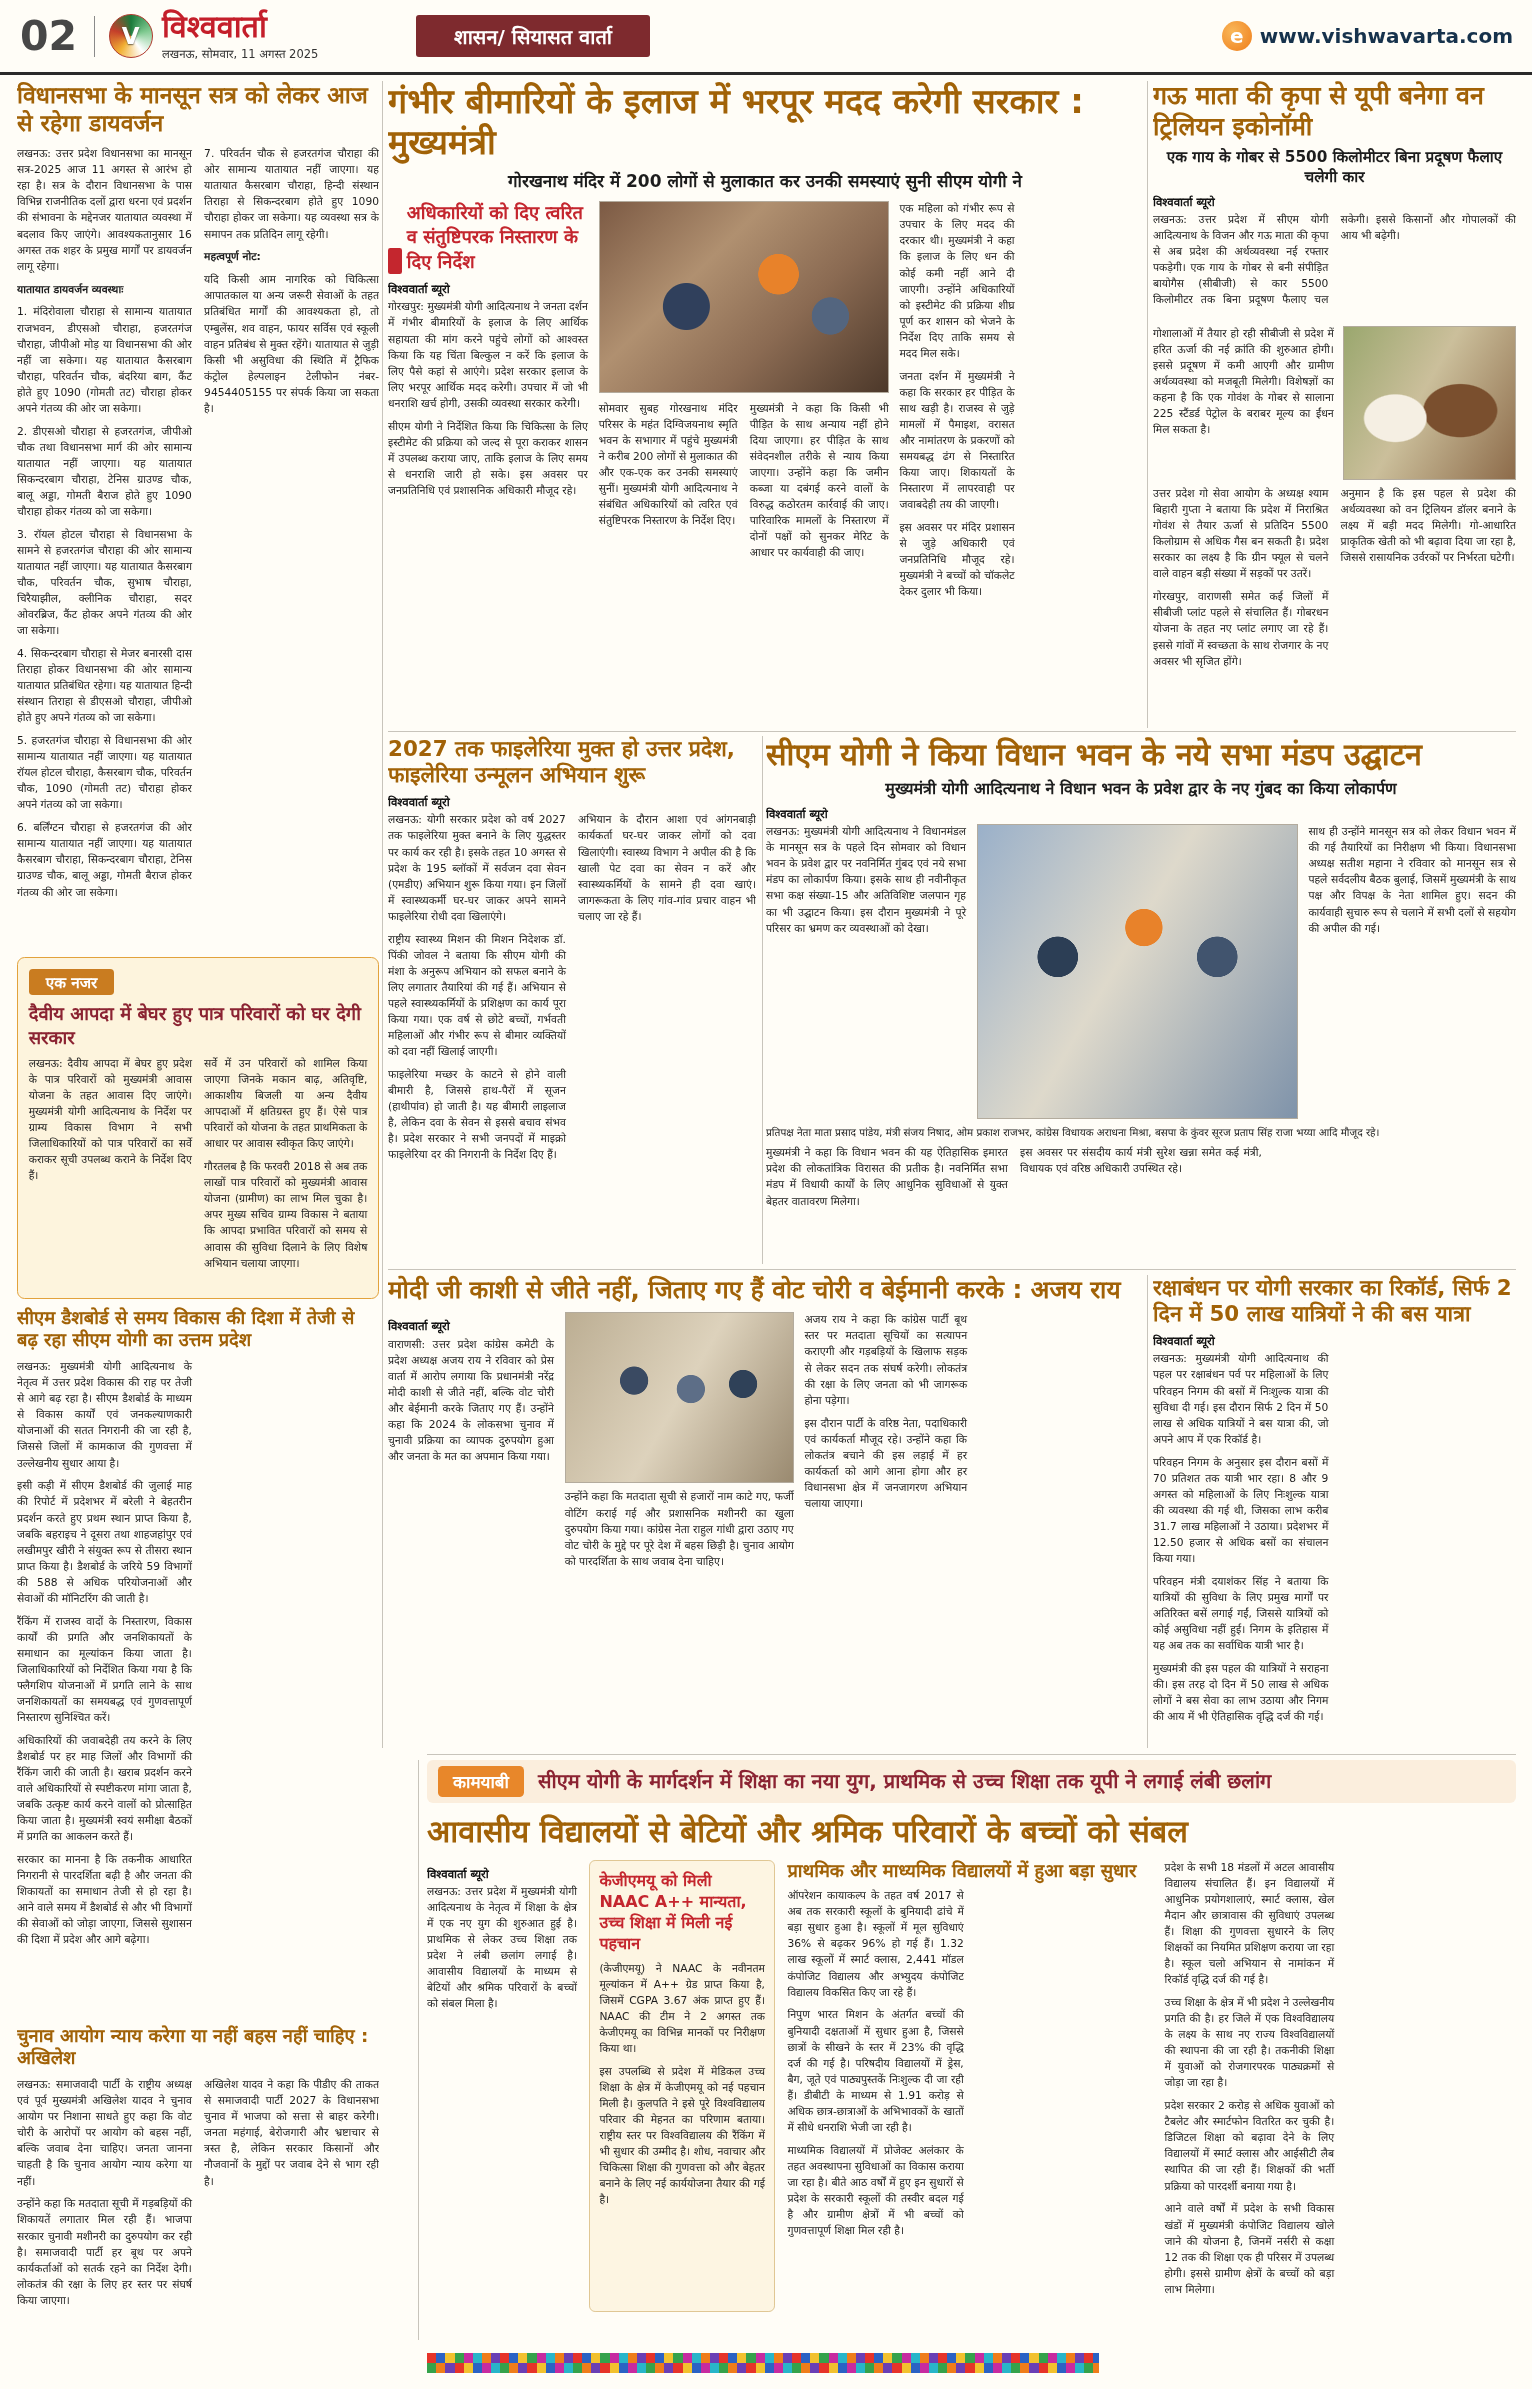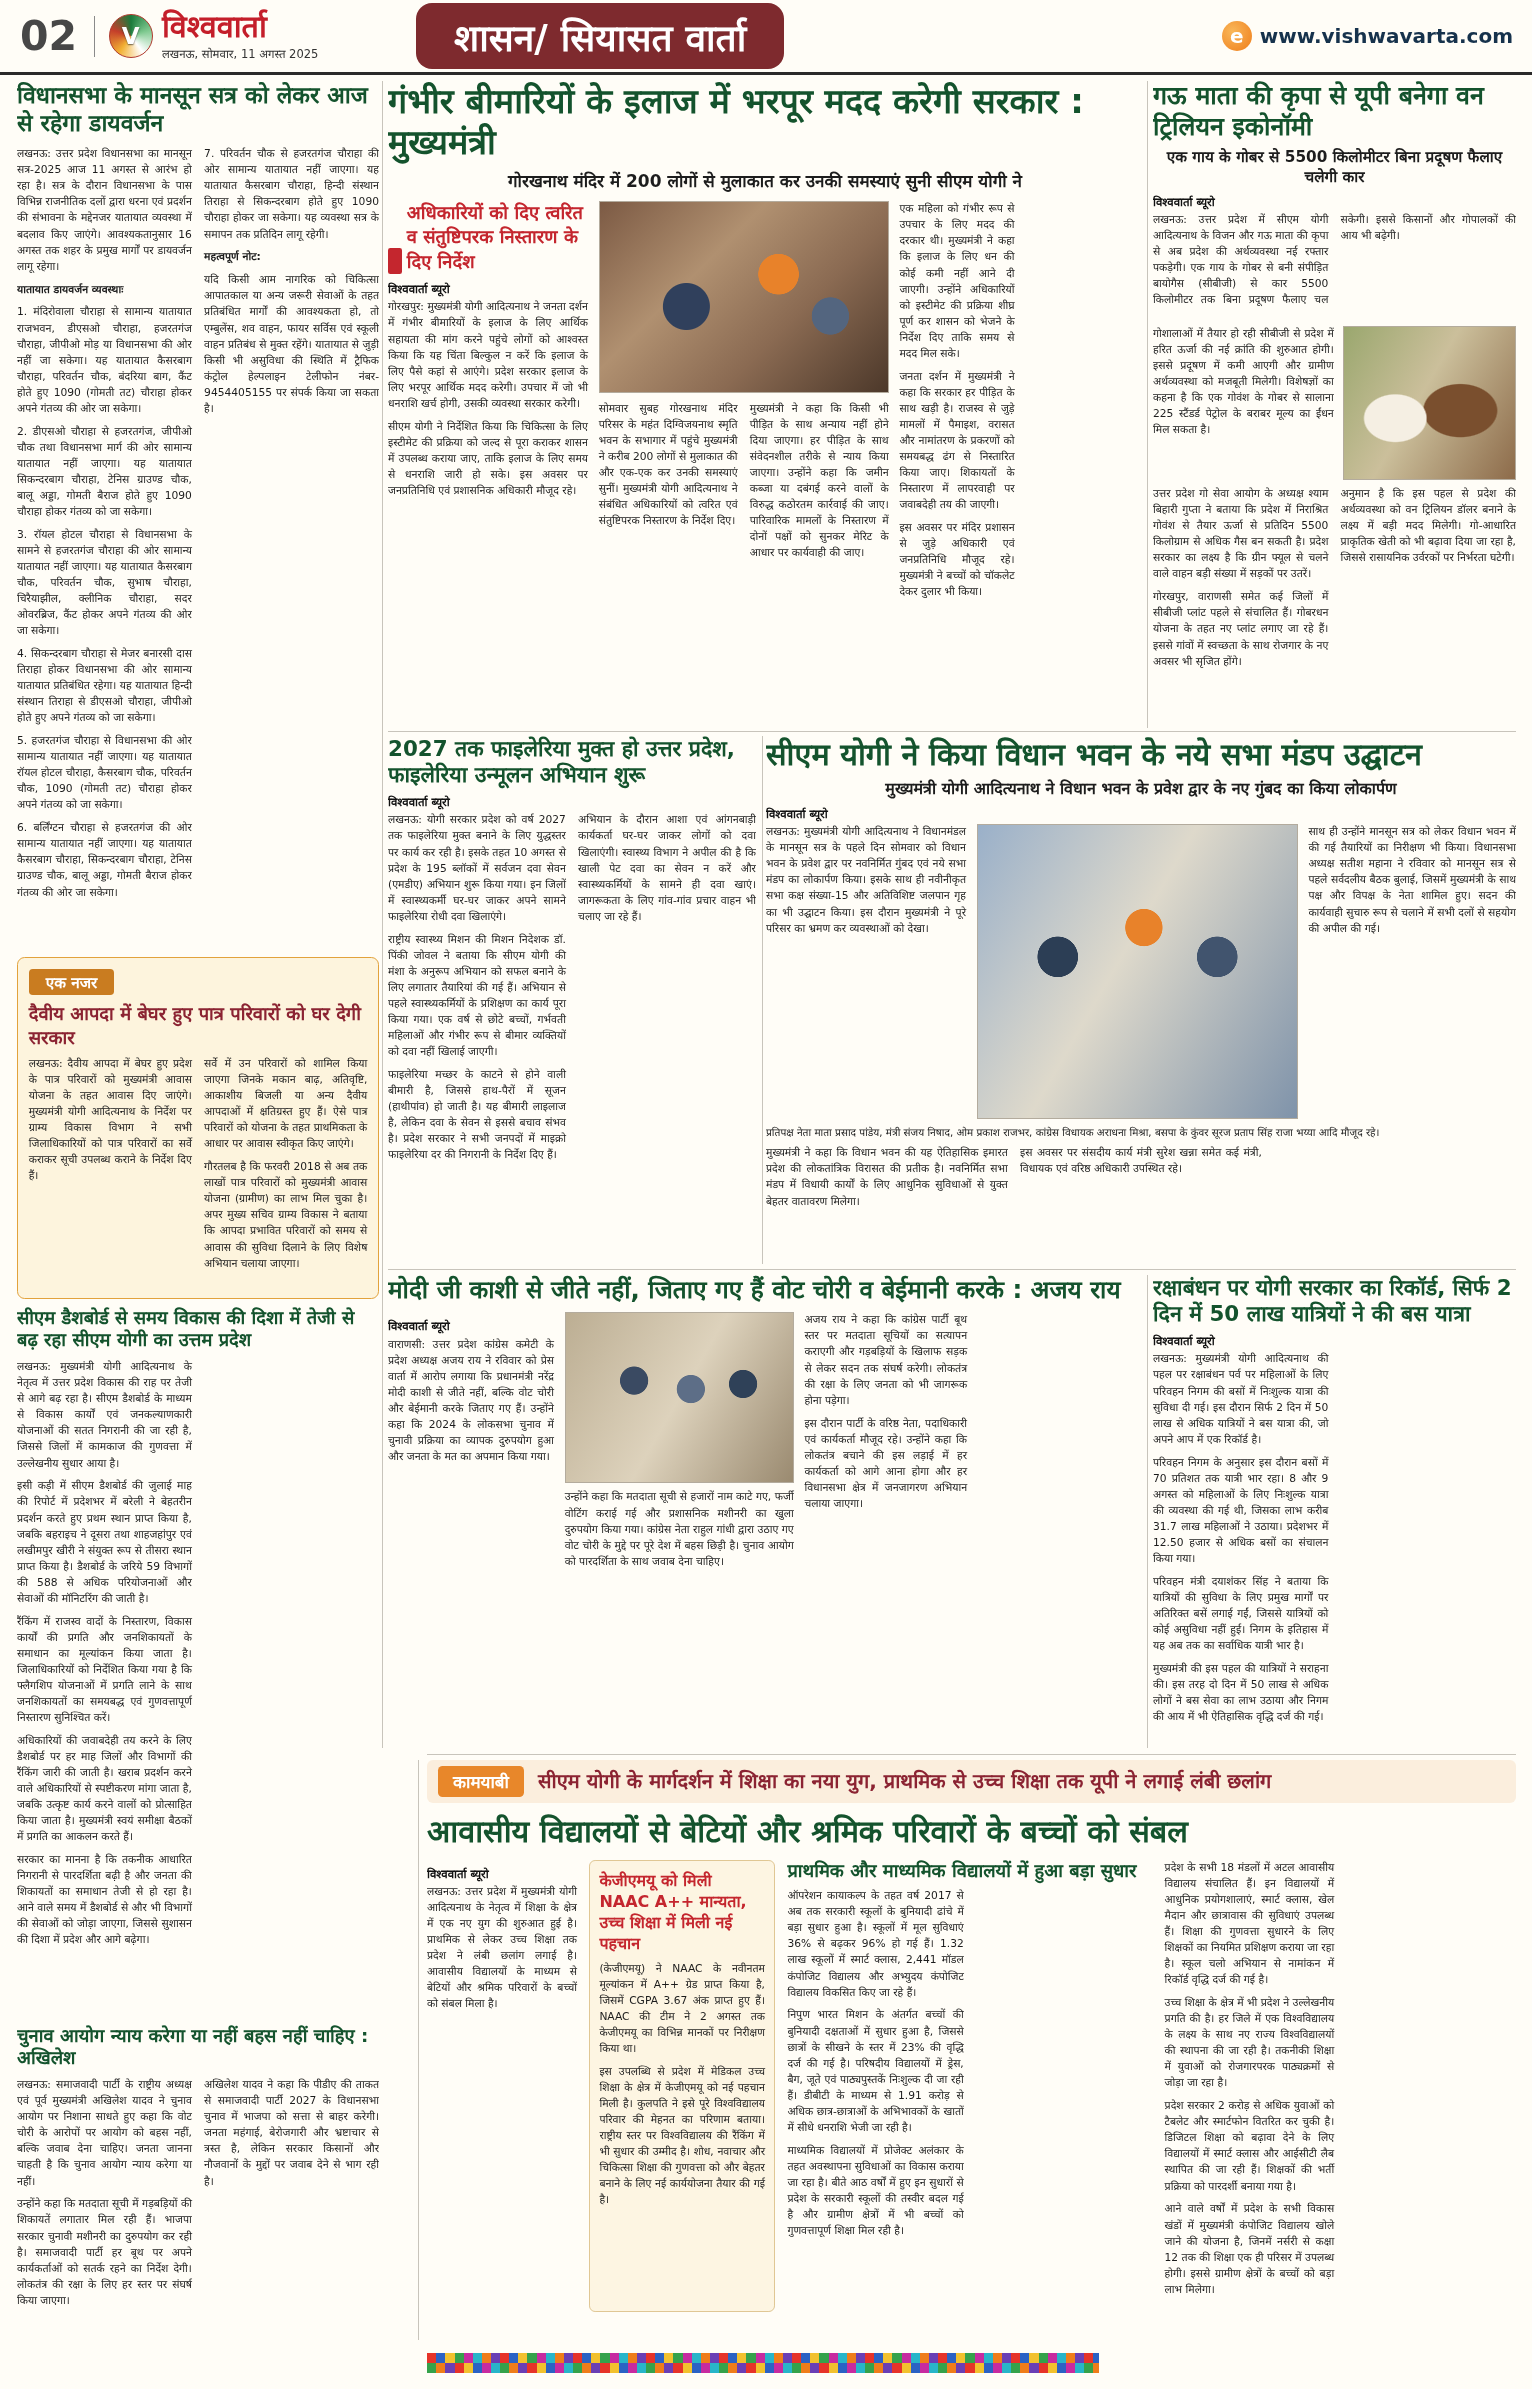--- a/index.html
+++ b/index.html
@@ -5,26 +5,26 @@
 *{margin:0;padding:0;box-sizing:border-box}
 body{font-family:"DejaVu Sans","Liberation Sans",sans-serif;background:#d9d9d9}
 .page{position:relative;width:1533px;height:2389px;background:#fffdf7;margin:0 auto;overflow:hidden}
 
 .hdr{position:absolute;left:0;top:0;width:100%;height:75px;border-bottom:3.1px solid #2a2a2a;display:flex;align-items:center;padding:16px 20px;gap:13.7px}
 .pgnum{font-size:41px;font-weight:bold;color:#474747;padding-right:17px;border-right:1.5px solid #8a8a8a;line-height:1}
 .brand{display:flex;align-items:center;gap:9.2px}
 .logo{width:44px;height:44px;border-radius:50%;background:conic-gradient(#1a7a3c,#7ec98f,#ffffff,#f2b134,#c43e2a,#1a7a3c);display:flex;align-items:center;justify-content:center;color:#fff;font-weight:bold;font-size:23px;text-shadow:0 0.8px 1.5px rgba(0,0,0,.55);border:1.5px solid #b03a2e}
 .mast{font-size:30.5px;font-weight:bold;color:#c41e2a;line-height:1.05}
 .dateline{font-size:11.5px;color:#333;margin-top:2.3px}
-.secban{margin-left:84px;background:#7e2a2e;color:#fff;font-size:37px;font-weight:bold;padding:7.6px 38px;border-radius:16px;white-space:nowrap}
+.secban{margin-left:84px;background:#7e2a2e;color:#fff;font-size:20px;font-weight:bold;padding:7.6px 38px;border-radius:3px;white-space:nowrap}
 .site{margin-left:auto;display:flex;align-items:center;gap:7.6px;font-size:20px;font-weight:bold;color:#16324c;cursor:pointer}
 .eicon{width:30.5px;height:30.5px;border-radius:50%;background:radial-gradient(circle at 35% 35%,#f9b75a,#ef7d1a);color:#fff;display:flex;align-items:center;justify-content:center;font-size:20px;font-weight:bold}
 
 .art{position:absolute;overflow:hidden}
-.hl{color:#14532d;font-weight:bold;line-height:1.22}
+.hl{color:#a16207;font-weight:bold;line-height:1.22}
 .hl-c{}
 .subhead{font-size:17px;font-weight:bold;color:#1d1d1d;text-align:center;margin-top:6.1px;line-height:1.3}
 .byline{font-size:11.5px;font-weight:bold;color:#111;margin:6.1px 0 3.1px}
 .bp{font-size:10.7px;line-height:1.5;color:#1c1c1c;text-align:justify;margin-bottom:6.9px;break-inside:avoid-column}
 .b-strong{font-weight:bold}
 .cols-2{column-count:2;column-gap:12.2px;column-fill:auto}
 .cols-3{column-count:3;column-gap:12.2px;column-fill:auto}
 .photo{border:0.8px solid #b3ab9d}
 .caption{font-size:10.3px;color:#222;line-height:1.4}
 .highlight{display:flex;gap:5px;align-items:flex-end;margin-bottom:7.6px}

